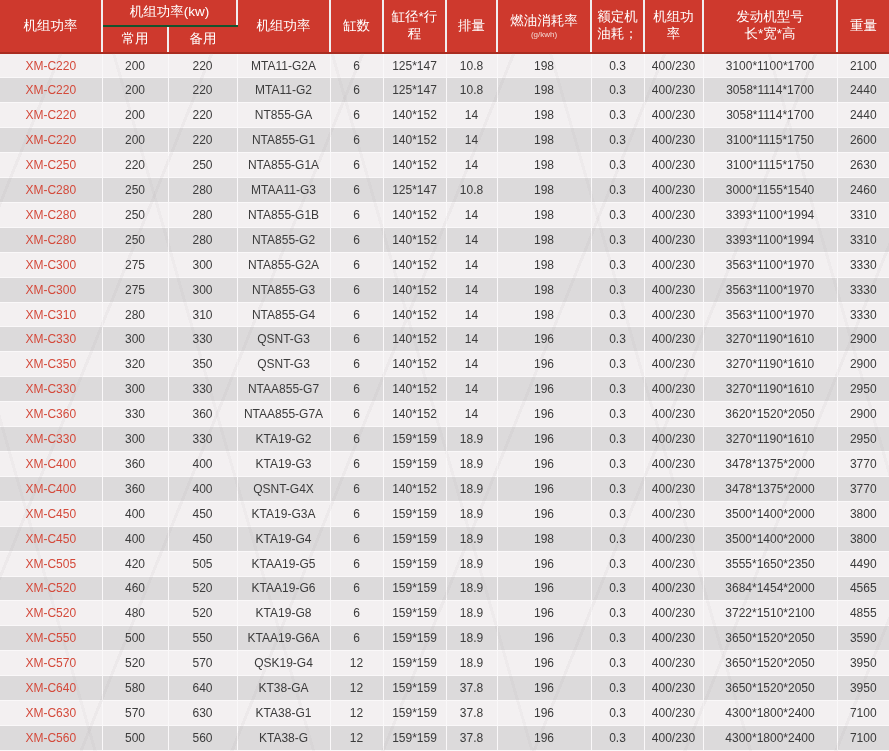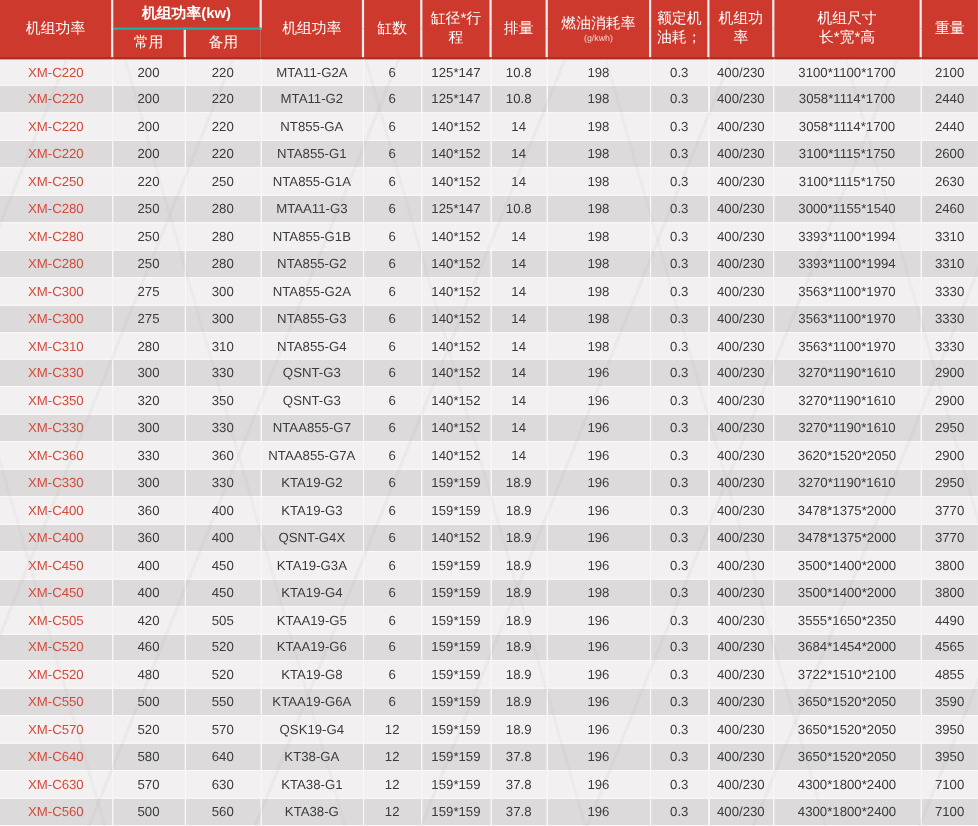--- a/index.html
+++ b/index.html
@@ -46,21 +46,21 @@
     text-align: center;
     vertical-align: middle;
     border-right: 2px solid #f2eeef;
     border-bottom: 2px solid #a92c20;
     line-height: 1.25;
     padding: 0 2px;
   }
   thead th:last-child { border-right: none; }
   thead tr.main-row { height: 26px; }
   thead tr.sub-row  { height: 27px; }
-  thead th.group-th { border-bottom: 2px solid #14b8a6; font-weight: bold; }
+  thead th.group-th { border-bottom: 2px solid #14532d; }
   thead .unit-small { display: block; font-size: 8px; line-height: 1; margin-top: 1px; color: #f4d7d3; }
 
   
   tbody tr { height: 24.9px; }
   tbody td {
     font-size: 12px;
     color: #3b3b3b;
     text-align: center;
     vertical-align: middle;
     border-right: 1px solid rgba(250,248,249,0.95);
@@ -104,21 +104,21 @@
         <th rowspan="2">
           <span>燃油消耗率</span>
           <span class="unit-small">(g/kwh)</span>
         </th>
         <th rowspan="2">
           <span>额定机</span><br>
           <span>油耗；</span>
         </th>
         <th rowspan="2">机组功率</th>
         <th rowspan="2">
-          <span>机组尺寸</span><br>
+          <span>发动机型号</span><br>
           <span>长*宽*高</span>
         </th>
         <th rowspan="2">重量</th>
       </tr>
       <tr class="sub-row">
         <th>常用</th>
         <th>备用</th>
       </tr>
     </thead>
     <tbody id="tbody">

